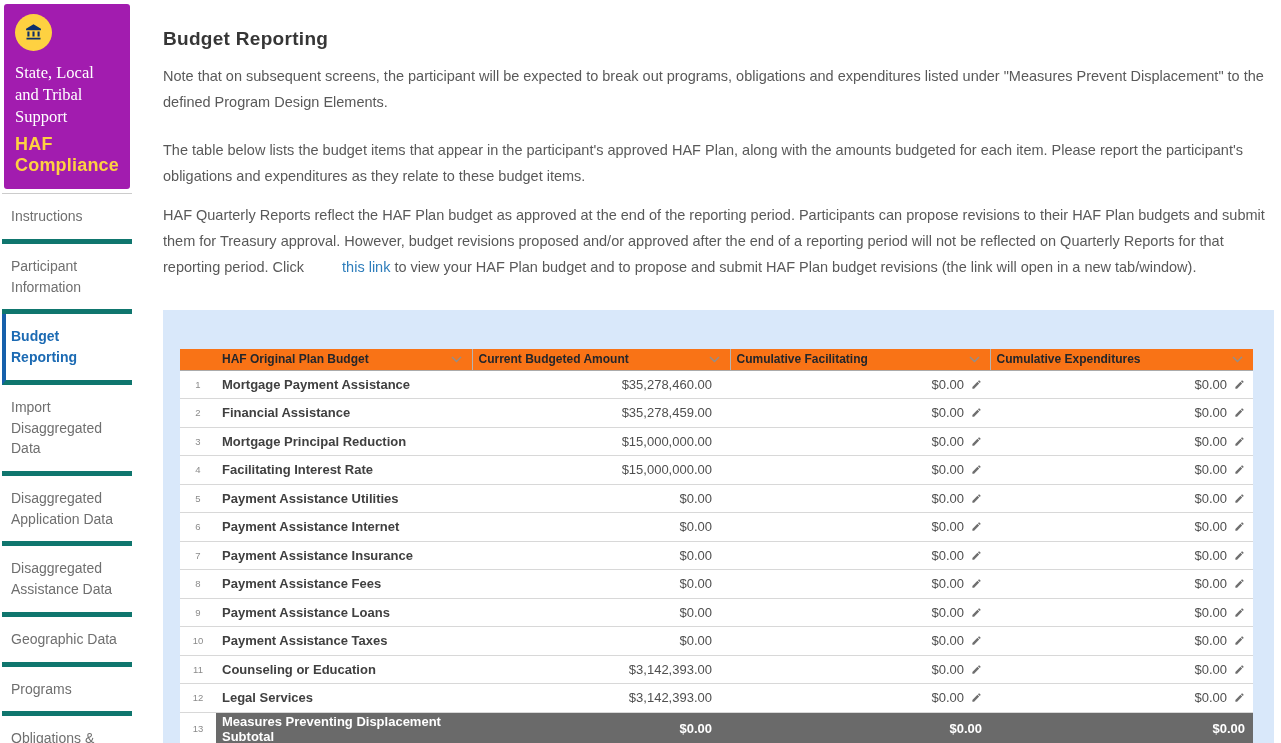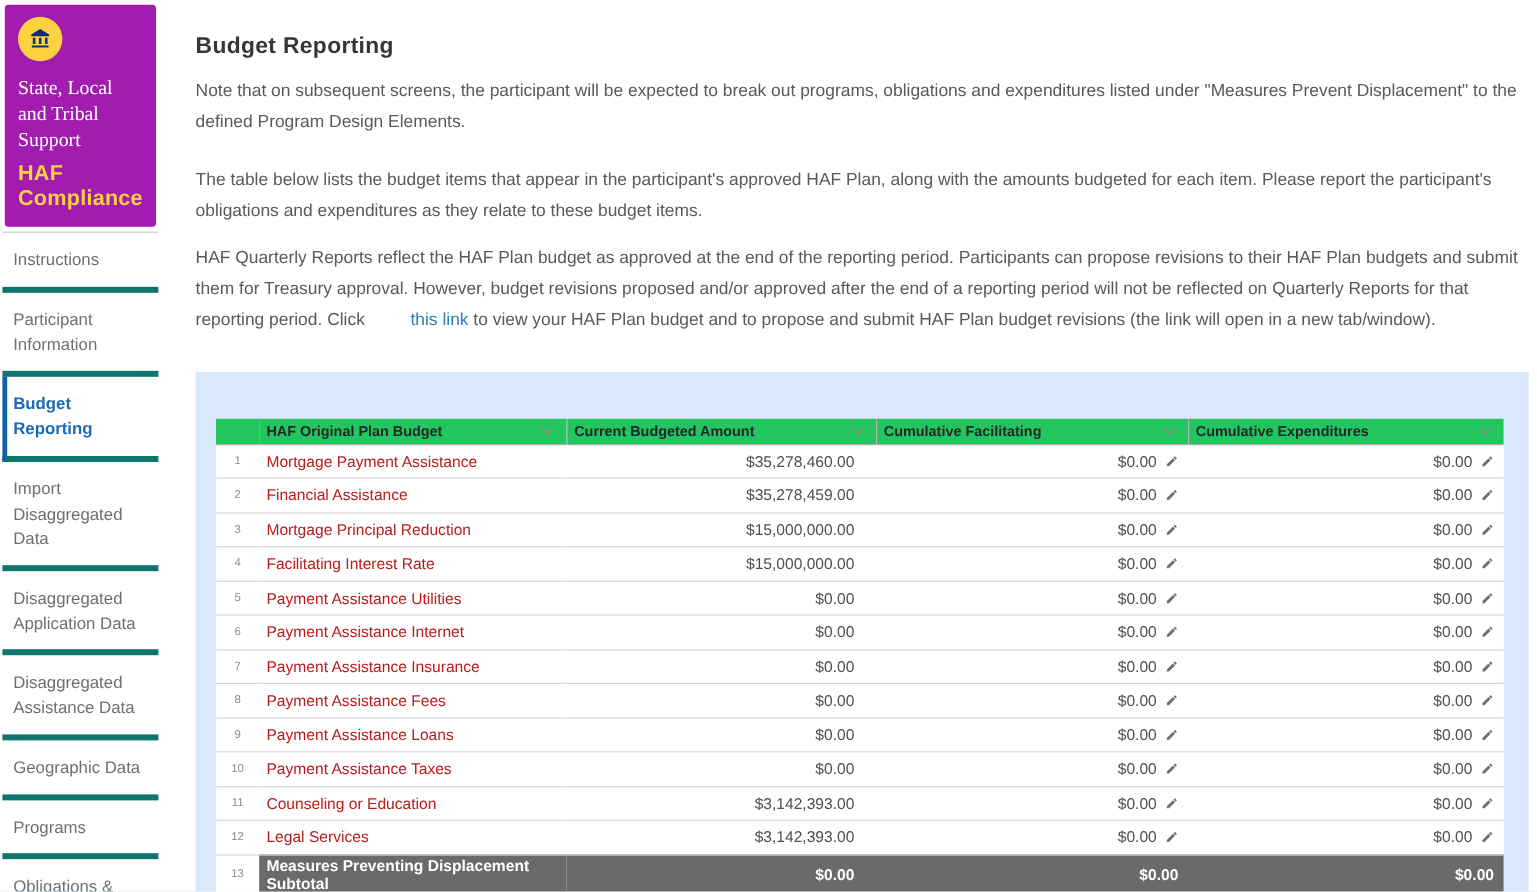--- a/index.html
+++ b/index.html
@@ -49,34 +49,34 @@
   
   .panel {
     margin-top:30px; width:1111px; background:#d9e8fa;
     padding:39px 21px 60px 17px;
   }
   table.budget { border-collapse:collapse; width:1073px; background:#ffffff; table-layout:fixed; }
   col.c-num { width:36px; } col.c-item { width:256px; }
   col.c-bud { width:258px; } col.c-obl { width:260px; } col.c-exp { width:263px; }
 
   thead th {
-    height:21px; padding:0 6px 0 6px; background:#22c55e;
+    height:21px; padding:0 6px 0 6px; background:#f97316;
     border-bottom:1px solid #ababab; font-size:12px; font-weight:700;
     color:#24262b; text-align:left; vertical-align:middle;
   }
   thead th.sep { border-left:1px solid #b5b5b5; }
   .th-inner { display:flex; align-items:center; justify-content:space-between; }
   .chev { display:inline-flex; margin-right:4px; cursor:pointer; }
 
   tbody td {
     height:28.5px; border-bottom:1px solid #d8d8d8; font-size:13px;
     vertical-align:middle; background:#ffffff;
   }
   td.td-num { font-size:9.5px; color:#8b8b8b; text-align:center; }
-  td.td-item { font-weight:400; color:#b91c1c; padding-left:6px; }
+  td.td-item { font-weight:700; color:#404040; padding-left:6px; }
   td.td-money { text-align:right; color:#4f4f4f; padding-right:18px; white-space:nowrap; }
   td.td-money.editable { padding-right:8px; }
   .pencil { display:inline-block; margin-left:7px; cursor:pointer; line-height:0; vertical-align:-1px; }
 
   tr.subtotal td.td-item, tr.subtotal td.td-money {
     background:#6a6a6a; color:#ffffff; font-weight:700; border-bottom:1px solid #6a6a6a;
   }
   tr.subtotal td.td-money { padding-right:8px; }
   tr.subtotal td.td-money.first-money { padding-right:18px; }
 </style>

